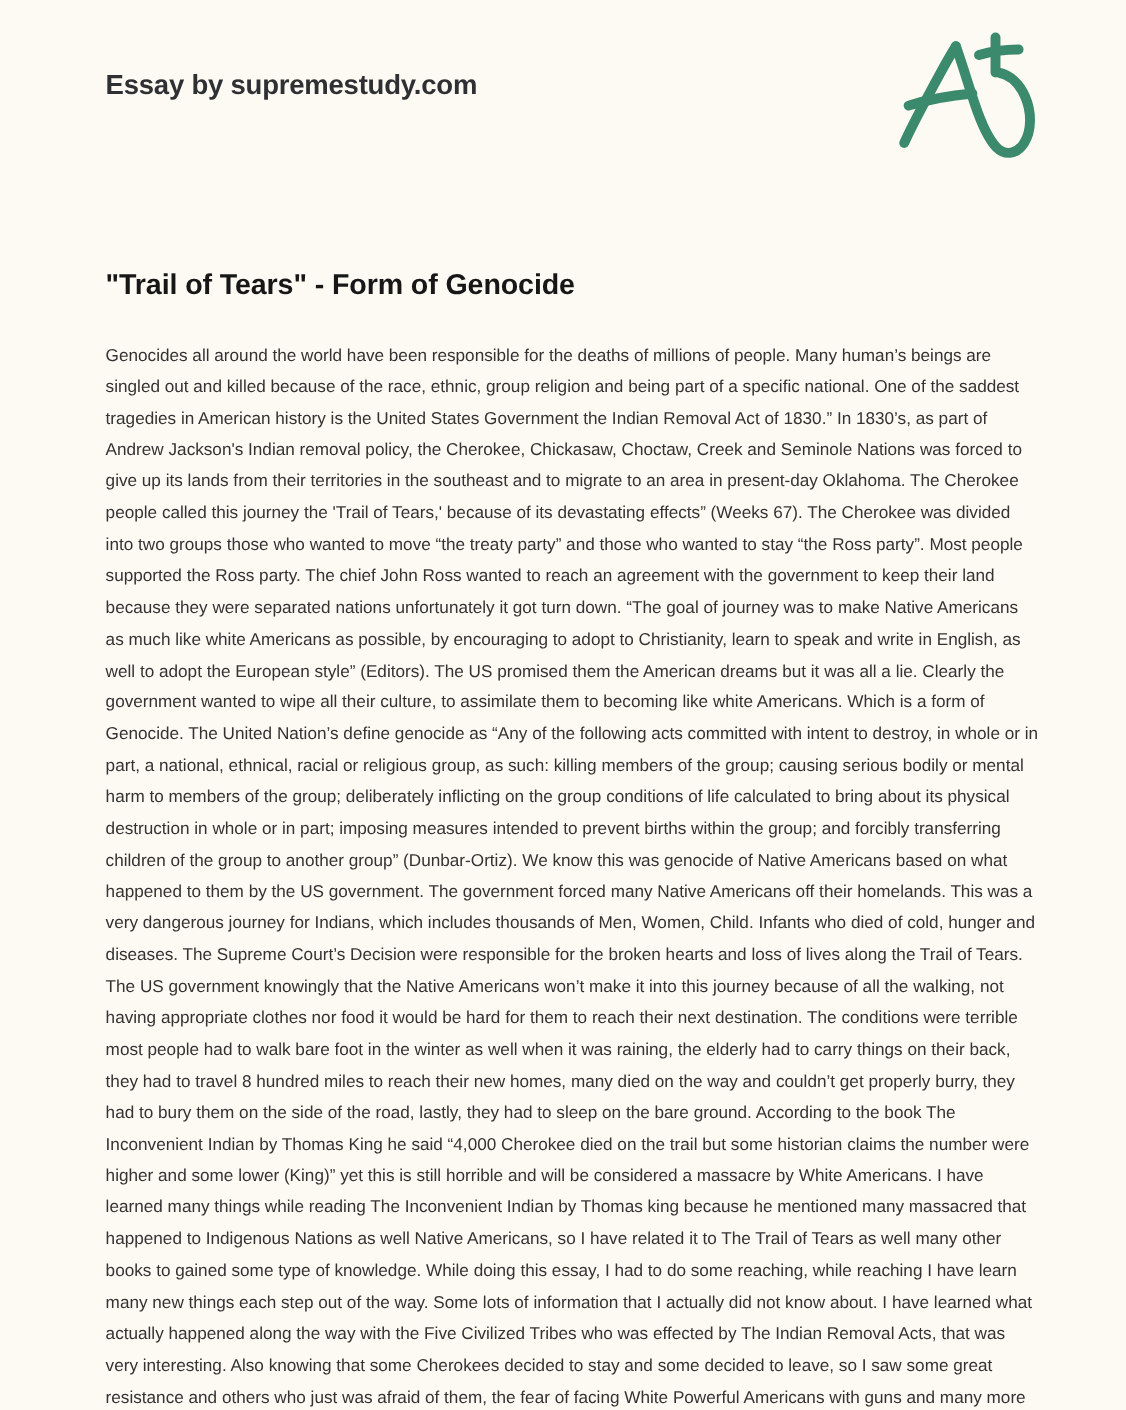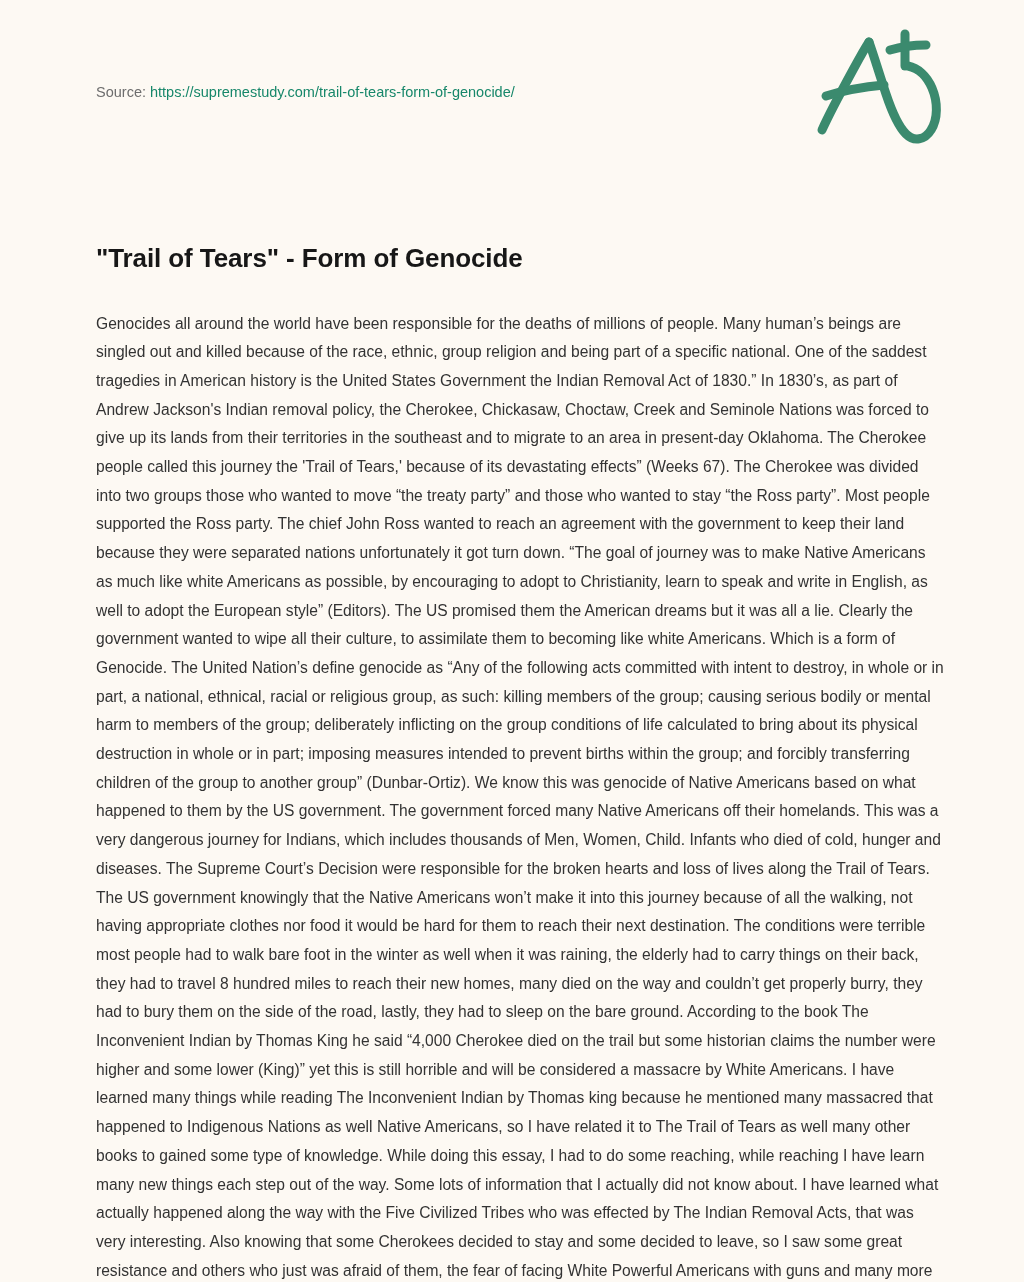--- a/index.html
+++ b/index.html
@@ -95,24 +95,22 @@
     white-space: pre-wrap;
   }
 </style>
 </head>
 <body>
 
 <div class="page">
 
   <div class="header">
 
+    <h1 class="brand-title">Essay by supremestudy.com</h1>
 
-    <div class="source-line">
-      <span class="source-label">Source: </span><a class="source-url" href="#">https://supremestudy.com/trail-of-tears-form-of-genocide/</a>
-    </div>
 
     <div class="logo">
       <svg viewBox="0 0 150 150" xmlns="http://www.w3.org/2000/svg" fill="none" stroke="#3b8a6e" stroke-linecap="round" stroke-linejoin="round">
 
         <path d="M18 122 C 26 104, 38 82, 50 60 C 56 49, 61 40, 65 34" stroke-width="9"></path>
 
         <path d="M65 34 C 70 48, 76 68, 82 86 C 88 104, 94 118, 102 126
                  C 110 134, 121 132, 127 122 C 134 111, 134 94, 128 80
                  C 123 68, 114 60, 104 58" stroke-width="9"></path>
 

